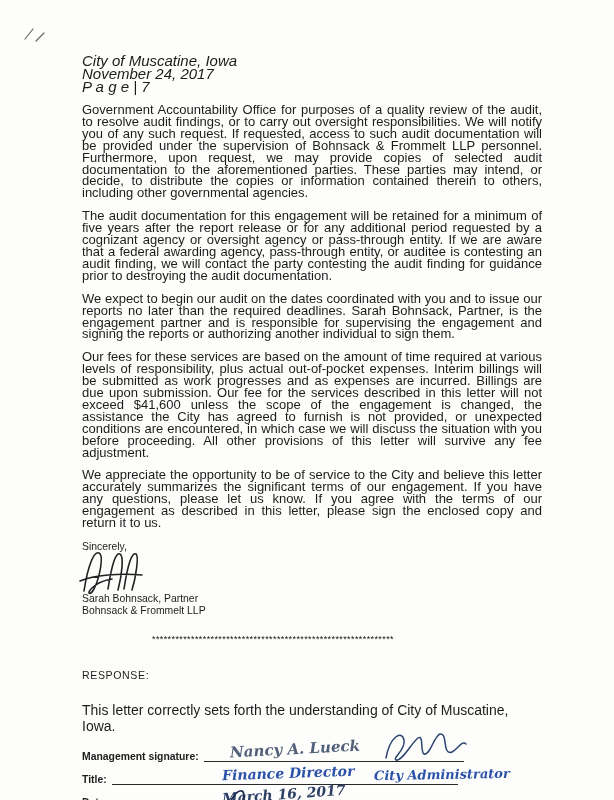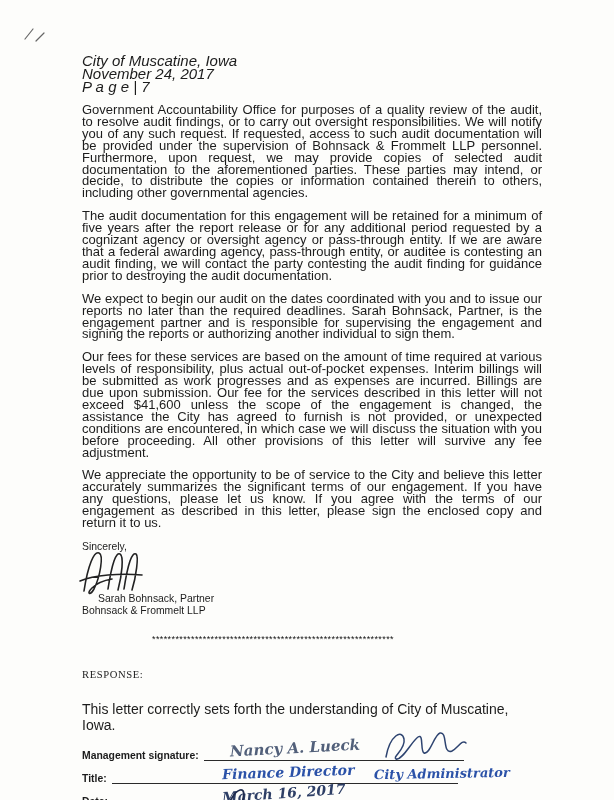--- a/index.html
+++ b/index.html
@@ -13,27 +13,27 @@
   }
   .content { position:absolute; left:82px; top:54px; width:460px; }
   .header div { font-size:15px; line-height:13px;font-style:italic; }
   .para {
     margin:11px 0 0 0;
     font-size:13px; line-height:11.9px;
     text-align:justify;
   }
   .closing { position:relative; margin-top:12px; font-size:10.4px; line-height:12px; }
   .sig-sarah { position:absolute; left:-4px; top:6px; }
-  .signer-name { margin-top:40px;margin-left:16px; }
+  .signer-name { margin-top:40px; }
   .separator {
     margin-top:17px; margin-left:70px;
     font-size:9px; letter-spacing:0.4px; color:#111;
     white-space:nowrap;
   }
-  .response-heading { margin-top:25px; font-size:10.6px; letter-spacing:0.6px;font-family:Liberation Serif, serif; }
+  .response-heading { margin-top:25px; font-size:10.6px; letter-spacing:0.6px; }
   .statement { margin-top:21px; font-size:14px; }
   .form { margin-top:16px;font-weight:bold; }
   .frow { position:relative; height:14px; margin-top:9px; font-size:10.4px; }
   .frow.tight { margin-top:5px; }
   .flabel { display:inline-block; }
   .fline {
     display:inline-block; height:11px; margin-left:5px;
     border-bottom:1px solid #2a2a2a; vertical-align:bottom;
   }
   .hand {

